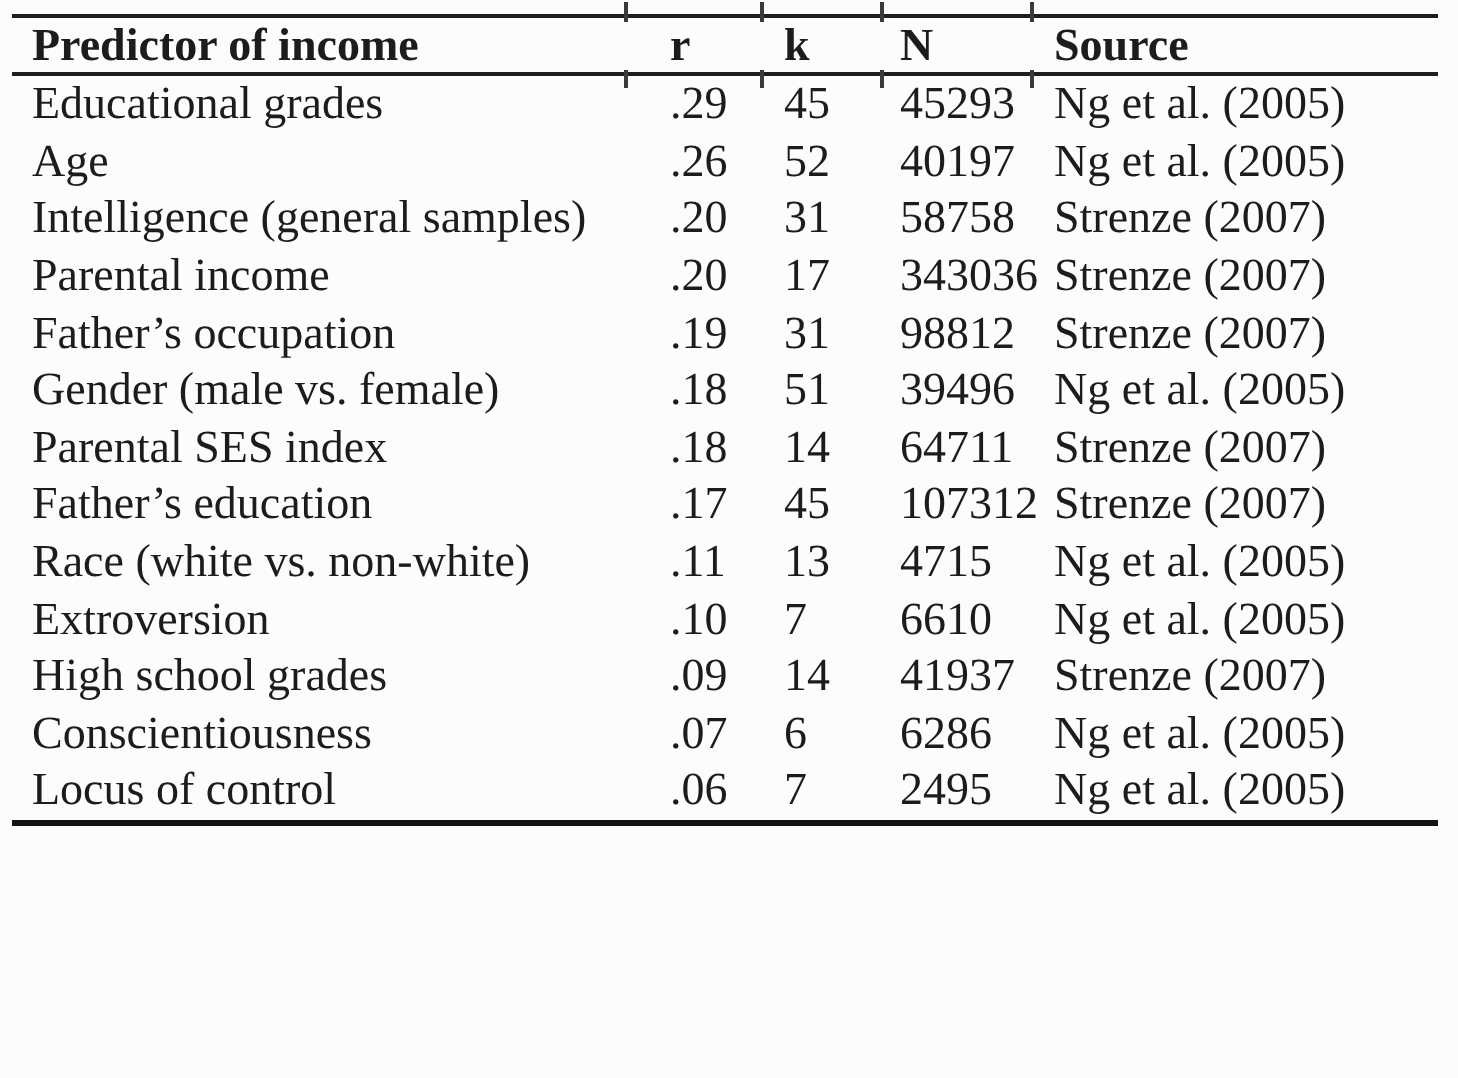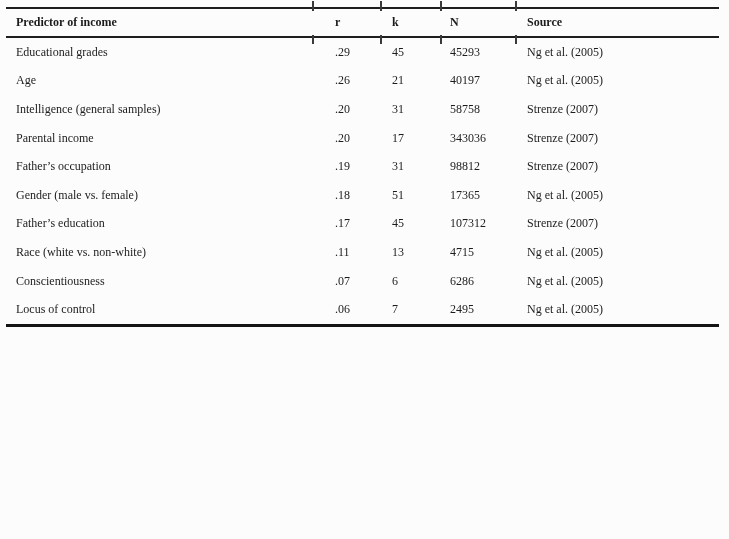--- a/index.html
+++ b/index.html
@@ -16,21 +16,21 @@
     font-family: "Liberation Serif", serif;
     color: #1c1c1c;
   }
   table.income-table {
     position: absolute;
     left: 6px;
     top: 7px;
     width: 713px;
     border-collapse: collapse;
     table-layout: fixed;
-    font-size: 12px;
+    font-size: 23px;
   }
   col.c-pred   { width: 306px; }
   col.c-r      { width: 68px;  }
   col.c-k      { width: 60px;  }
   col.c-n      { width: 75px;  }
   col.c-source { width: 204px; }
 
   thead th {
     border-top: 2.5px solid #1e1e1e;
     border-bottom: 2px solid #1e1e1e;
@@ -96,21 +96,21 @@
       <tr>
         <td class="pad-pred">Educational grades</td>
         <td class="pad-r">.29</td>
         <td class="pad-k">45</td>
         <td class="pad-n">45293</td>
         <td class="pad-source">Ng et al. (2005)</td>
       </tr>
       <tr>
         <td class="pad-pred">Age</td>
         <td class="pad-r">.26</td>
-        <td class="pad-k">21</td>
+        <td class="pad-k">52</td>
         <td class="pad-n">40197</td>
         <td class="pad-source">Ng et al. (2005)</td>
       </tr>
       <tr>
         <td class="pad-pred">Intelligence (general samples)</td>
         <td class="pad-r">.20</td>
         <td class="pad-k">31</td>
         <td class="pad-n">58758</td>
         <td class="pad-source">Strenze (2007)</td>
       </tr>
@@ -125,38 +125,59 @@
         <td class="pad-pred">Father’s occupation</td>
         <td class="pad-r">.19</td>
         <td class="pad-k">31</td>
         <td class="pad-n">98812</td>
         <td class="pad-source">Strenze (2007)</td>
       </tr>
       <tr>
         <td class="pad-pred">Gender (male vs. female)</td>
         <td class="pad-r">.18</td>
         <td class="pad-k">51</td>
-        <td class="pad-n">17365</td>
-        <td class="pad-source">Ng et al. (2005)</td>
+        <td class="pad-n">39496</td>
+        <td class="pad-source">Ng et al. (2005)</td>
+      </tr>
+      <tr>
+        <td class="pad-pred">Parental SES index</td>
+        <td class="pad-r">.18</td>
+        <td class="pad-k">14</td>
+        <td class="pad-n">64711</td>
+        <td class="pad-source">Strenze (2007)</td>
       </tr>
       <tr>
         <td class="pad-pred">Father’s education</td>
         <td class="pad-r">.17</td>
         <td class="pad-k">45</td>
         <td class="pad-n">107312</td>
         <td class="pad-source">Strenze (2007)</td>
       </tr>
       <tr>
         <td class="pad-pred">Race (white vs. non-white)</td>
         <td class="pad-r">.11</td>
         <td class="pad-k">13</td>
         <td class="pad-n">4715</td>
         <td class="pad-source">Ng et al. (2005)</td>
       </tr>
       <tr>
+        <td class="pad-pred">Extroversion</td>
+        <td class="pad-r">.10</td>
+        <td class="pad-k">7</td>
+        <td class="pad-n">6610</td>
+        <td class="pad-source">Ng et al. (2005)</td>
+      </tr>
+      <tr>
+        <td class="pad-pred">High school grades</td>
+        <td class="pad-r">.09</td>
+        <td class="pad-k">14</td>
+        <td class="pad-n">41937</td>
+        <td class="pad-source">Strenze (2007)</td>
+      </tr>
+      <tr>
         <td class="pad-pred">Conscientiousness</td>
         <td class="pad-r">.07</td>
         <td class="pad-k">6</td>
         <td class="pad-n">6286</td>
         <td class="pad-source">Ng et al. (2005)</td>
       </tr>
       <tr>
         <td class="pad-pred">Locus of control</td>
         <td class="pad-r">.06</td>
         <td class="pad-k">7</td>

